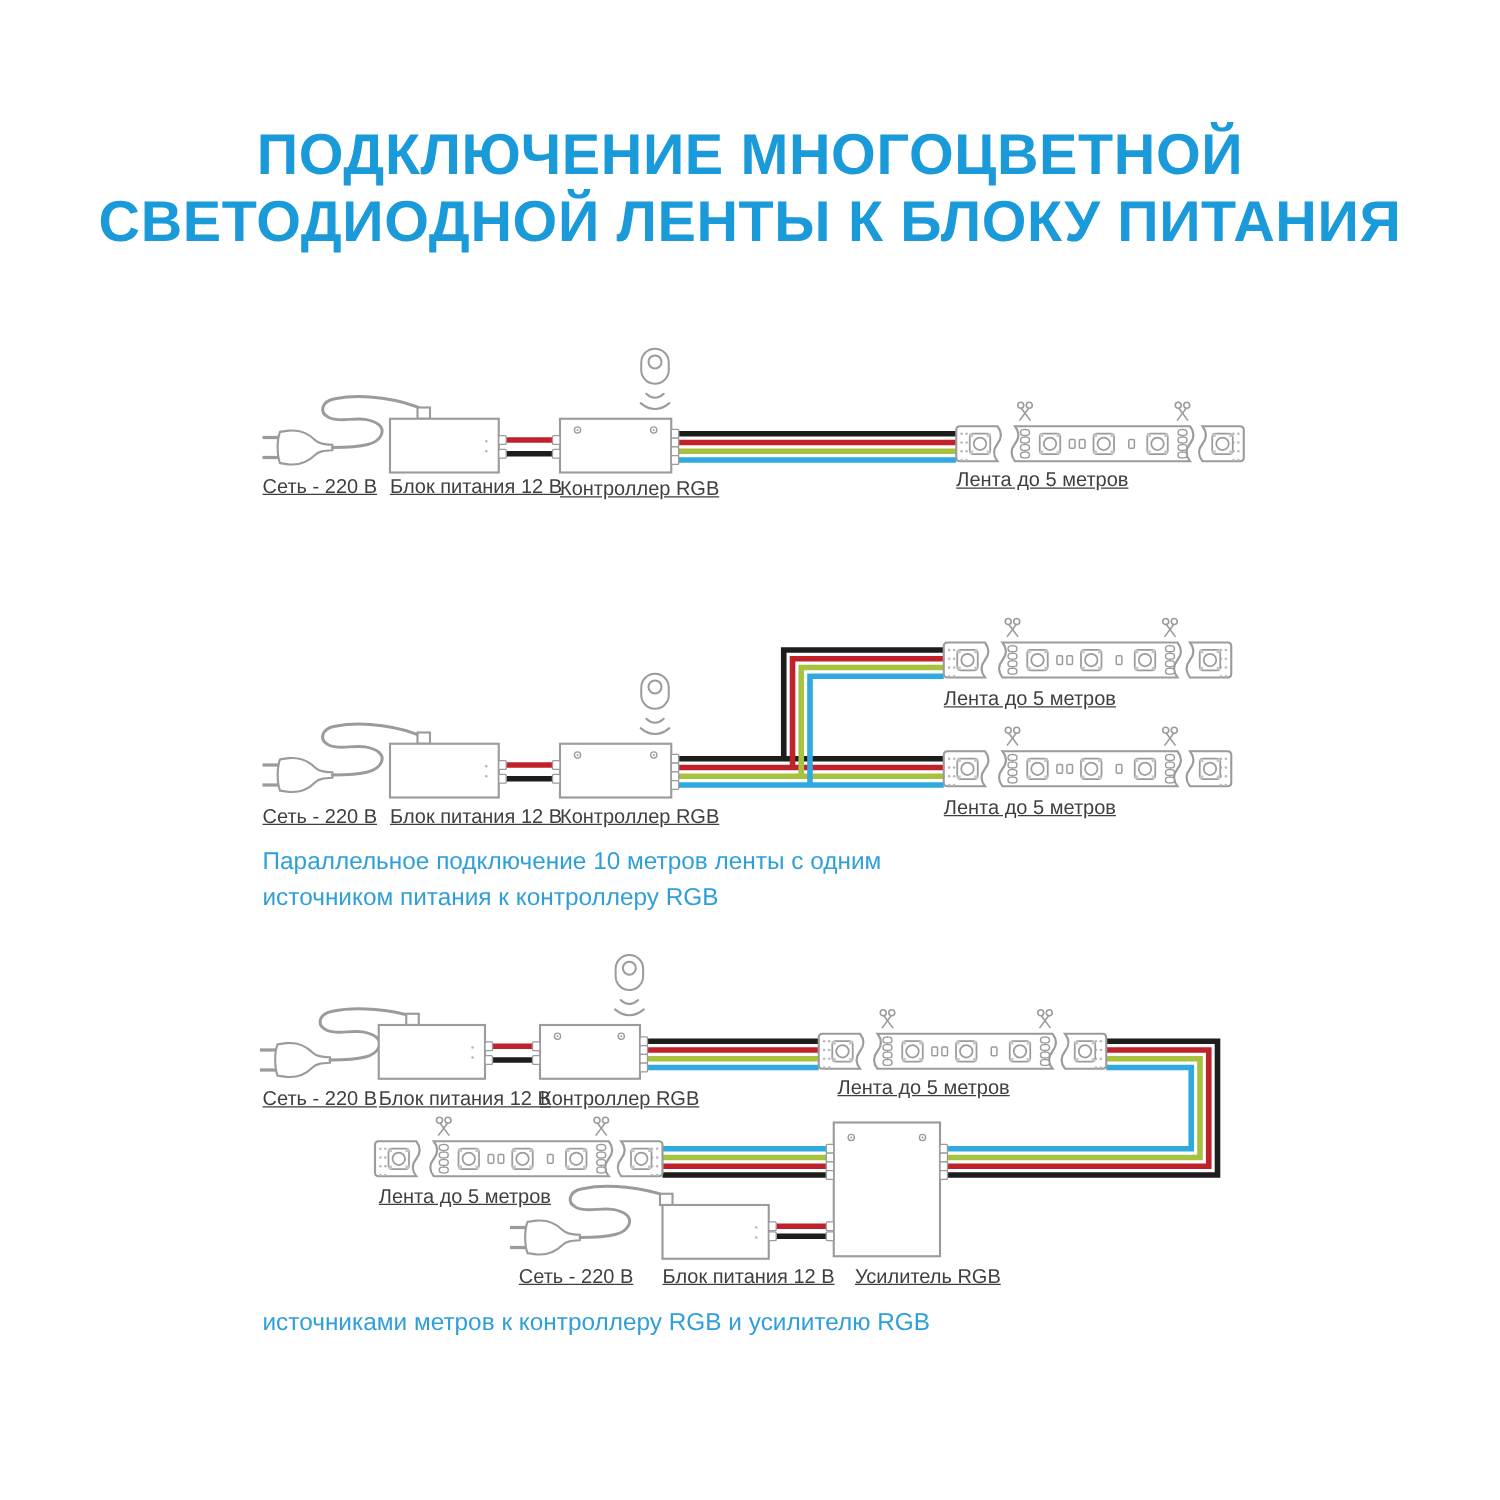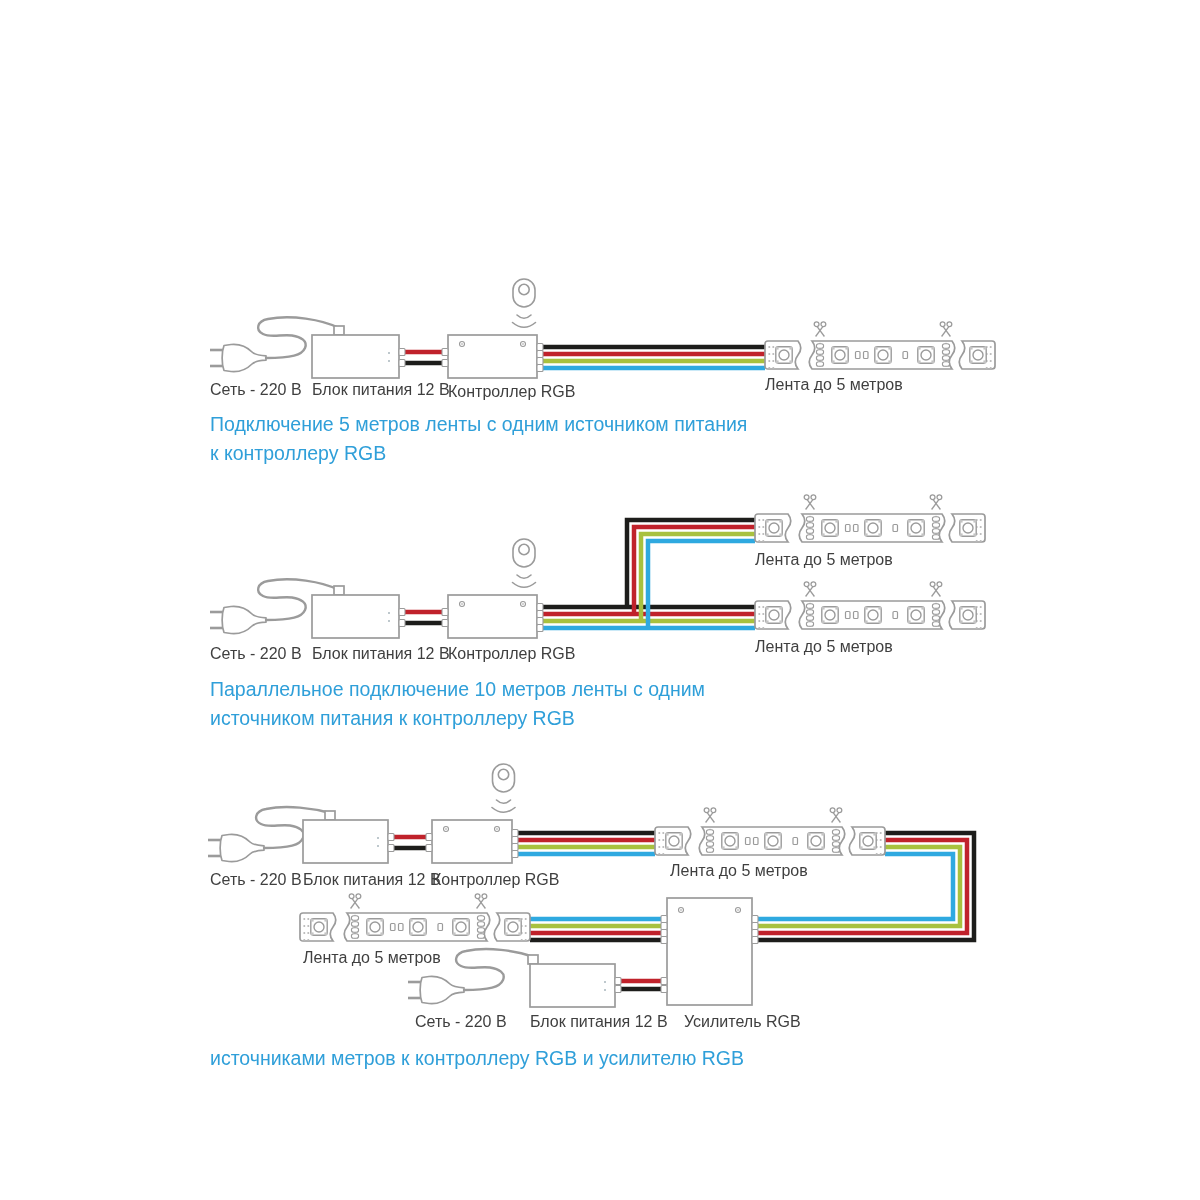--- a/index.html
+++ b/index.html
@@ -5,21 +5,21 @@
   :root{
     --title:#1a9ad8; --caption:#2f9fd9; --label:#3f3f3f; --outline:#9b9b9b;
     --wire-black:#1d1d1b; --wire-red:#c0222b; --wire-green:#a8c13f; --wire-blue:#2fa9e0;
   }
   html,body{margin:0;padding:0;background:#fff;}
   .canvas{position:relative;width:1200px;height:1200px;background:#fff;overflow:hidden;
           font-family:"Liberation Sans",sans-serif;}
   .title{position:absolute;left:0;top:96px;width:100%;text-align:center;
          color:var(--title);font-weight:700;font-size:46px;line-height:54px;letter-spacing:.5px;}
   .caption{position:absolute;color:var(--caption);font-size:19.5px;line-height:29px;font-weight:400;}
-  .lbl{position:absolute;color:var(--label);font-size:16px;line-height:18px;white-space:nowrap;}
+  .lbl{position:absolute;color:var(--label);font-size:16px;line-height:18px;white-space:nowrap;text-decoration:underline;}
   svg.art{position:absolute;left:0;top:0;}
   .box{fill:#fff;stroke:var(--outline);stroke-width:1.7;}
   .box2{fill:#fff;stroke:var(--outline);stroke-width:1.4;}
   .ring{fill:none;stroke:var(--outline);stroke-width:1.4;}
   .cnr{fill:#c4c4c4;}
   .pd{fill:#b9b9b9;}
   .w{fill:none;stroke-width:4.5;stroke-linecap:butt;stroke-linejoin:miter;}
   .wk{stroke:var(--wire-black);} .wr{stroke:var(--wire-red);}
   .wg{stroke:var(--wire-green);} .wb{stroke:var(--wire-blue);}
   .cord{fill:none;stroke:var(--outline);stroke-width:2.4;stroke-linecap:round;}
@@ -35,20 +35,24 @@
   .vent{fill:#a9b6bd;}
   .scrw{fill:none;stroke:var(--outline);stroke-width:1.1;}
   .scrwd{fill:var(--outline);}
   .res{fill:#fff;stroke:var(--outline);stroke-width:1.2;}
 </style>
 </head>
 <body>
 
 <div class="canvas">
 
+  <div class="title">
+    <div>ПОДКЛЮЧЕНИЕ МНОГОЦВЕТНОЙ</div>
+    <div>СВЕТОДИОДНОЙ ЛЕНТЫ К БЛОКУ ПИТАНИЯ</div>
+  </div>
 
   <svg class="art" width="1200" height="1200" viewBox="0 0 1200 1200">
     <defs>
       <rect id="tooth" class="tooth" x="-3" y="-3.5" width="6" height="7" rx="1"></rect>
       <g id="screw">
         <circle class="scrw" r="2.5"></circle>
           <circle class="scrwd" r=".8"></circle>
       </g>
       <g id="led">
         <rect class="box2" x="-8.2" y="-8.2" width="16.4" height="16.4" rx="2.6"></rect>
@@ -242,24 +246,20 @@
         <use href="#tooth" x="664" y="981"></use>
       <use href="#tooth" x="618" y="989"></use>
         <use href="#tooth" x="664" y="989"></use>
     </g>
   </svg>
 
   <div class="lbl" style="left:210px;top:381px">Сеть - 220 В</div>
   <div class="lbl" style="left:312px;top:381px">Блок питания 12 В</div>
   <div class="lbl" style="left:448px;top:383px">Контроллер RGB</div>
   <div class="lbl" style="left:765px;top:376px">Лента до 5 метров</div>
-  <div class="caption" style="left:210px;top:410px">
-    <div>Подключение 5 метров ленты с одним источником питания</div>
-    <div>к контроллеру RGB</div>
-  </div>
 
   <div class="lbl" style="left:755px;top:551px">Лента до 5 метров</div>
   <div class="lbl" style="left:755px;top:638px">Лента до 5 метров</div>
   <div class="lbl" style="left:210px;top:645px">Сеть - 220 В</div>
   <div class="lbl" style="left:312px;top:645px">Блок питания 12 В</div>
   <div class="lbl" style="left:448px;top:645px">Контроллер RGB</div>
   <div class="caption" style="left:210px;top:675px">
     <div>Параллельное подключение 10 метров ленты с одним</div>
     <div>источником питания к контроллеру RGB</div>
   </div>

